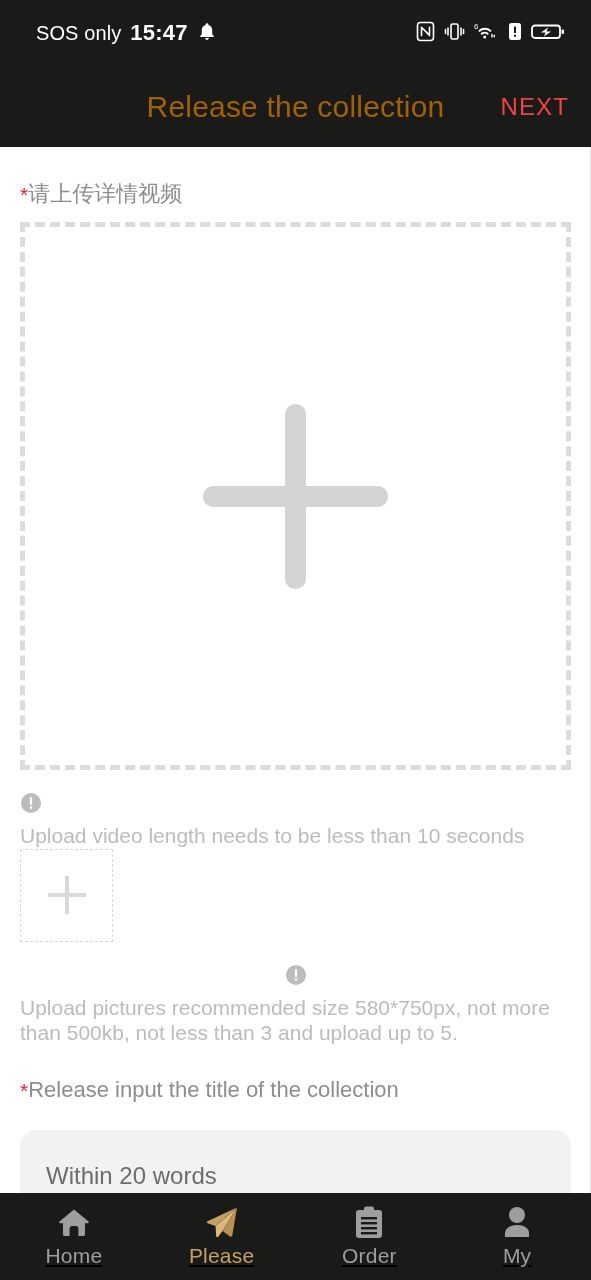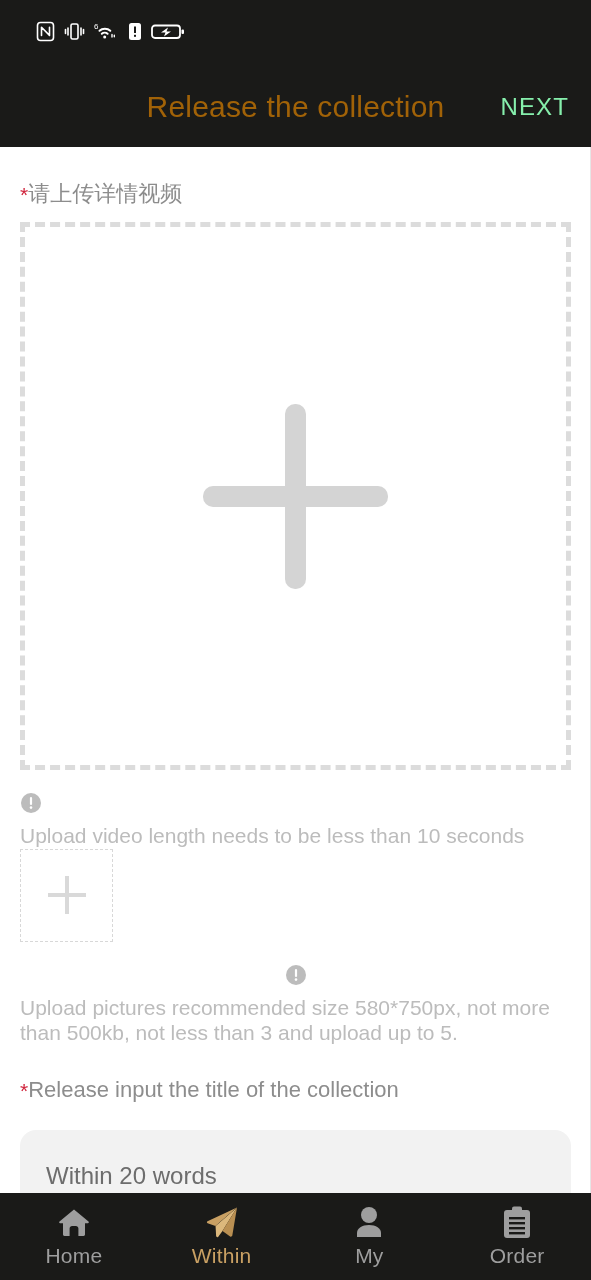--- a/index.html
+++ b/index.html
@@ -80,21 +80,21 @@
     left: 0; right: 0;
     text-align: center;
     color: #a16207;
     font-size: 30px;
     letter-spacing: 0.2px;
   }
 
   .header-next {
     position: absolute;
     right: 22px;
-    color: #86efac;
+    color: #ef4444;
     font-size: 24px;
     letter-spacing: 1.1px;
     cursor: pointer;
   }
 
   
   .content {
     position: absolute;
     top: 147px; left: 0;
     width: 591px;
@@ -240,20 +240,21 @@
   }
 
   .nav-item {
     flex: 1 1 0;
     display: flex;
     flex-direction: column;
     align-items: center;
     justify-content: center;
     gap: 5px;
     cursor: pointer;
+    text-decoration: underline;
   }
 
   .nav-icon {
     height: 33px;
     display: flex;
     align-items: center;
     justify-content: center;
   }
 
   .nav-label {
@@ -263,20 +264,30 @@
   }
 
   .nav-item.active .nav-label { color: #c9a063; }
 </style>
 </head>
 <body>
 
 <div class="phone">
 
   <div class="statusbar">
+    <div class="sb-left">
+      <span class="sb-carrier">SOS only</span>
+      <span class="sb-time">15:47</span>
+      <span class="sb-icon">
+        <svg width="20" height="21" viewBox="0 0 20 21">
+          <path d="M10 2.2c-.8 0-1.4.6-1.4 1.4v.5C6.3 4.7 4.8 6.7 4.8 9.1v3.8l-1.5 2.2v1h13.4v-1l-1.5-2.2V9.1c0-2.4-1.5-4.4-3.8-5v-.5c0-.8-.6-1.4-1.4-1.4z" fill="#ffffff"></path>
+          <path d="M8.2 17.1c0 1 .8 1.8 1.8 1.8s1.8-.8 1.8-1.8z" fill="#ffffff"></path>
+        </svg>
+      </span>
+    </div>
     <div class="sb-right">
       <span class="sb-icon">
         <svg width="19" height="21" viewBox="0 0 19 21">
           <rect x="1.5" y="1.5" width="16" height="18" rx="3" fill="none" stroke="#ffffff" stroke-width="1.6"></rect>
           <path d="M5.5 14.5V6.2l8 8.2V6.2" fill="none" stroke="#ffffff" stroke-width="1.6" stroke-linecap="round" stroke-linejoin="round"></path>
         </svg>
       </span>
       <span class="sb-icon">
         <svg width="21" height="21" viewBox="0 0 21 21">
           <rect x="7" y="3" width="7" height="15" rx="1.6" fill="none" stroke="#ffffff" stroke-width="1.6"></rect>
@@ -372,41 +383,41 @@
 
     <div class="nav-item active">
       <span class="nav-icon">
         <svg width="36" height="33" viewBox="0 0 36 33">
           <path d="M33 1.5 3.5 15.2c-.9.4-.8 1.7.1 2l7.9 2.7z" fill="#c9a063"></path>
           <path d="M33 1.5 11.5 19.9l.6 10.2c.1 1.1 1.5 1.5 2.2.6l4.2-5.6z" fill="#d8b customizing"></path>
           <path d="M33 1.5 11.5 19.9l.6 10.2c.1 1.1 1.5 1.5 2.2.6l4.2-5.6z" fill="#dcb87c"></path>
           <path d="M33 1.5 18.5 25.1l7.6 5.3c.8.6 2 .1 2.2-.9z" fill="#b98f52"></path>
         </svg>
       </span>
-      <span class="nav-label">Within</span>
-    </div>
-
-    <div class="nav-item">
-      <span class="nav-icon">
-        <svg width="32" height="33" viewBox="0 0 32 33">
-          <circle cx="16" cy="9" r="8" fill="#9e9e9e"></circle>
-          <path d="M16 19c-7 0-12 3.5-12 8v4h24v-4c0-4.5-5-8-12-8z" fill="#9e9e9e"></path>
-        </svg>
-      </span>
-      <span class="nav-label">My</span>
+      <span class="nav-label">Please</span>
     </div>
 
     <div class="nav-item">
       <span class="nav-icon">
         <svg width="30" height="33" viewBox="0 0 30 33">
           <rect x="2" y="4" width="26" height="28" rx="3" fill="#9e9e9e"></rect>
           <rect x="10" y="0.5" width="10" height="6" rx="2" fill="#9e9e9e"></rect>
           <rect x="7" y="11" width="16" height="2.4" fill="#1a1a18"></rect>
           <rect x="7" y="16" width="16" height="2.4" fill="#1a1a18"></rect>
           <rect x="7" y="21" width="16" height="2.4" fill="#1a1a18"></rect>
           <rect x="7" y="26" width="16" height="2.4" fill="#1a1a18"></rect>
         </svg>
       </span>
       <span class="nav-label">Order</span>
     </div>
 
+    <div class="nav-item">
+      <span class="nav-icon">
+        <svg width="32" height="33" viewBox="0 0 32 33">
+          <circle cx="16" cy="9" r="8" fill="#9e9e9e"></circle>
+          <path d="M16 19c-7 0-12 3.5-12 8v4h24v-4c0-4.5-5-8-12-8z" fill="#9e9e9e"></path>
+        </svg>
+      </span>
+      <span class="nav-label">My</span>
+    </div>
+
   </div>
 </div>
 
 </body></html>

